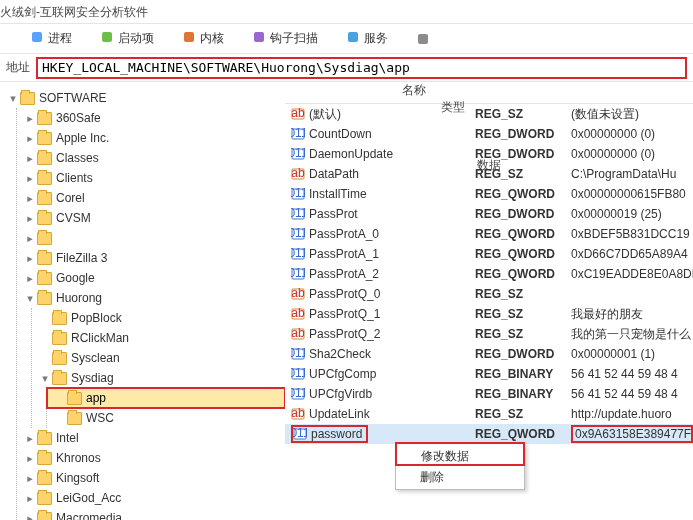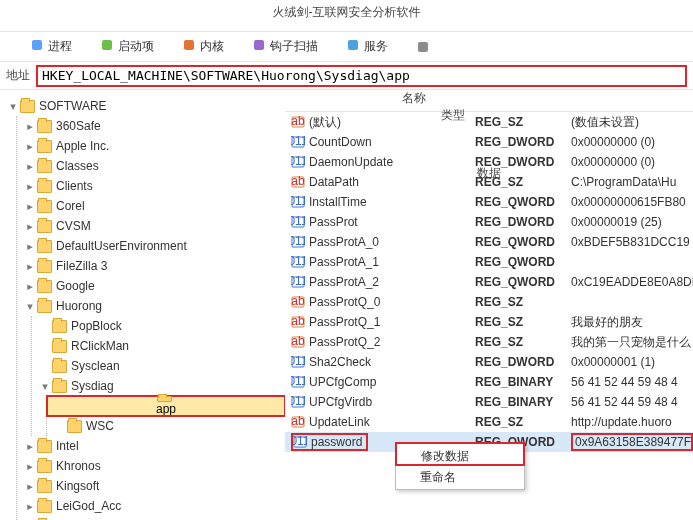--- a/index.html
+++ b/index.html
@@ -1,35 +1,35 @@
 <!DOCTYPE html>
 <html><head>
 <meta charset="utf-8">
 <style>
 * { box-sizing: border-box; margin: 0; padding: 0; font-family: "Microsoft YaHei", "SimSun", sans-serif; font-size: 12px; }
 body { background: #fff; width: 693px; height: 520px; overflow: hidden; color: #333; }
-.titlebar { height: 32px; line-height: 24px; padding-left: 0; background: #fff; border-bottom: 1px solid #e5e5e5; color: #444; text-align: center; }
+.titlebar { height: 24px; line-height: 24px; padding-left: 0; background: #fff; border-bottom: 1px solid #e5e5e5; color: #444; }
 .toolbar { height: 30px; display: flex; align-items: center; border-bottom: 1px solid #e5e5e5; padding-left: 30px; gap: 28px; }
 .toolbar-item { display: flex; align-items: flex-start; gap: 4px; color: #333; cursor: pointer; }
 .tb-icon { width: 14px; height: 14px; }
 .addr-row { height: 28px; display: flex; align-items: center; padding: 0 6px; gap: 6px; border-bottom: 1px solid #e5e5e5; }
 .addr-label { color: #444; }
 .addr-input { flex: 1; height: 22px; border: 2px solid #d9272e; padding: 0 4px; font-family: Consolas, monospace; font-size: 13px; background: #fff; }
 .main { display: flex; height: 438px; }
 .tree { width: 285px; overflow: hidden; padding: 6px 0 0 0; background: #fff; }
 .tree ul { list-style: none; }
 .tree li { white-space: nowrap; }
 .node { display: flex; align-items: center; height: 20px; padding-right: 6px; }
 .tw { width: 14px; text-align: center; color: #7a7a7a; font-size: 11px; cursor: pointer; }
 .fold { width: 15px; height: 13px; background: #ffd36b; border: 1px solid #d7a838; border-radius: 1px; margin-right: 4px; position: relative; }
 .fold::before { content: ""; position: absolute; top: -3px; left: 0; width: 7px; height: 3px; background: #ffd36b; border: 1px solid #d7a838; border-bottom: none; border-radius: 1px 1px 0 0; }
 .node span.label { color: #333; }
 .node.sel { background: #ffe9a8; }
 .node.sel span.label { color: #000; }
-.node.hl { outline: 2px solid #d9272e; outline-offset: -1px; flex-direction: column; }
+.node.hl { outline: 2px solid #d9272e; outline-offset: -1px; }
 .list { flex: 1; overflow: hidden; position: relative; }
 .list-head { display: flex; height: 22px; align-items: center; border-bottom: 1px solid #e5e5e5; color: #444; flex-direction: column; }
 .col-name { width: 190px; padding-left: 8px; }
 .col-type { width: 96px; }
 .col-data { flex: 1; margin-top: 41px; }
 .row { display: flex; align-items: center; height: 20px; }
 .row .c1 { width: 190px; padding-left: 6px; display: flex; align-items: center; gap: 4px; overflow: hidden; }
 .row .c2 { width: 96px; color: #333; font-weight: bold; }
 .row .c3 { flex: 1; color: #333; white-space: nowrap; overflow: hidden; }
 .val-icon { width: 14px; height: 14px; flex-shrink: 0; }
@@ -140,21 +140,20 @@
               <div class="node" style="padding-left:6px">
                 <span class="tw">▸</span>
                 <span class="fold"></span>
                 <span class="label">CVSM</span>
               </div>
             </li>
             <li>
               <div class="node" style="padding-left:6px">
                 <span class="tw">▸</span>
                 <span class="fold"></span>
-                <span class="label">DefaultUserEnvironment</span>
               </div>
             </li>
             <li>
               <div class="node" style="padding-left:6px">
                 <span class="tw">▸</span>
                 <span class="fold"></span>
                 <span class="label">FileZilla 3</span>
               </div>
             </li>
             <li>
@@ -343,20 +342,21 @@
         </div>
         <div class="row">
           <div class="c1">
             <svg class="val-icon" viewBox="0 0 14 14">
               <rect x="1" y="2" width="12" height="10" rx="1" fill="#fff" stroke="#4a74c9"></rect>
               <text x="7" y="10" text-anchor="middle" font-size="7" fill="#3a6bd1">011</text>
             </svg>
             <span>PassProtA_1</span>
           </div>
           <div class="c2">REG_QWORD</div>
+          <div class="c3">0xD66C7DD65A89A4</div>
         </div>
         <div class="row">
           <div class="c1">
             <svg class="val-icon" viewBox="0 0 14 14">
               <rect x="1" y="2" width="12" height="10" rx="1" fill="#fff" stroke="#4a74c9"></rect>
               <text x="7" y="10" text-anchor="middle" font-size="7" fill="#3a6bd1">011</text>
             </svg>
             <span>PassProtA_2</span>
           </div>
           <div class="c2">REG_QWORD</div>
@@ -450,14 +450,14 @@
           </div>
           <div class="c2">REG_QWORD</div>
           <div class="c3">0x9A63158E389477F</div>
         </div>
       </div>
   </div>
 </div>
 
 <div class="ctx-menu" id="ctx">
     <div class="ctx-item hl">修改数据</div>
-    <div class="ctx-item">重命名</div>
+    <div class="ctx-item">删除</div>
   </div>
 
 </body></html>

